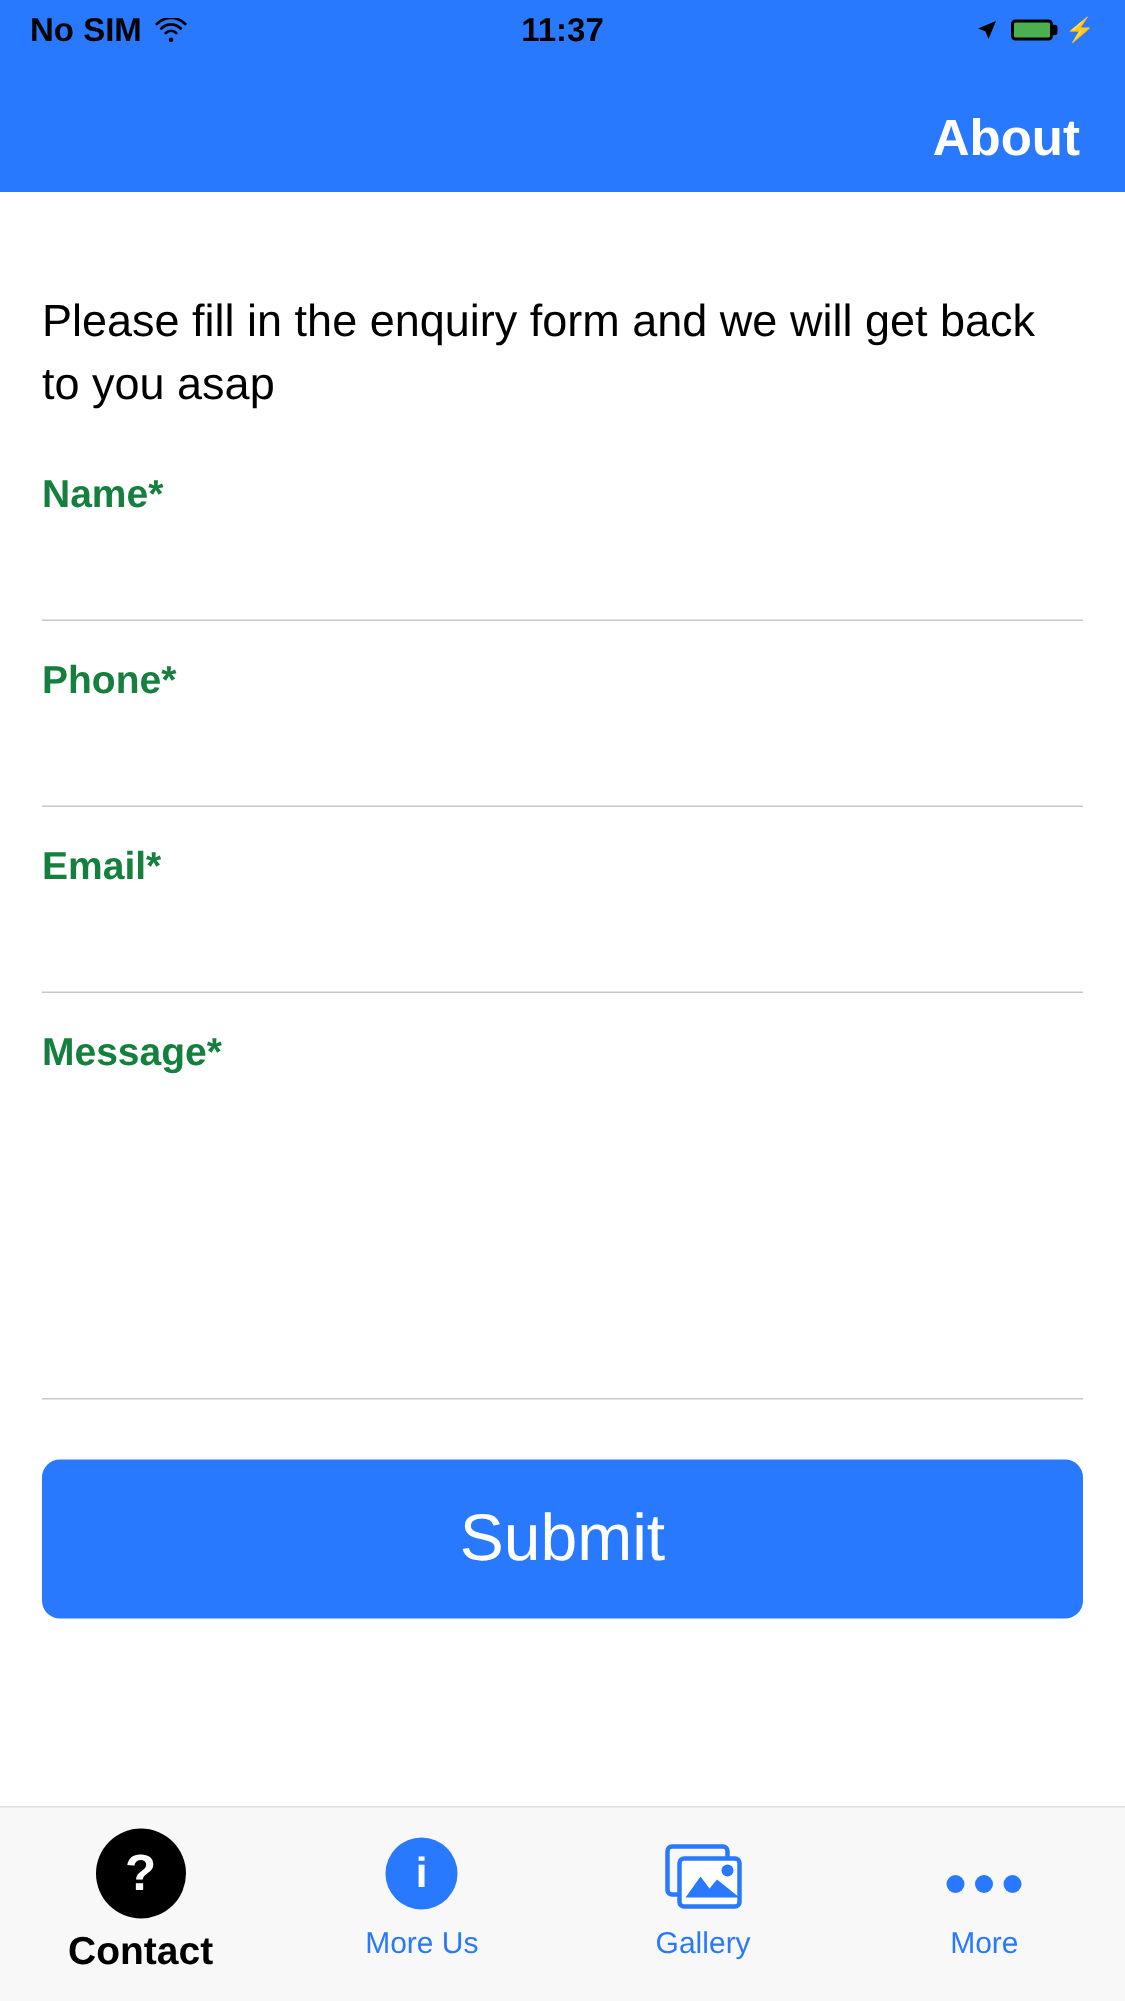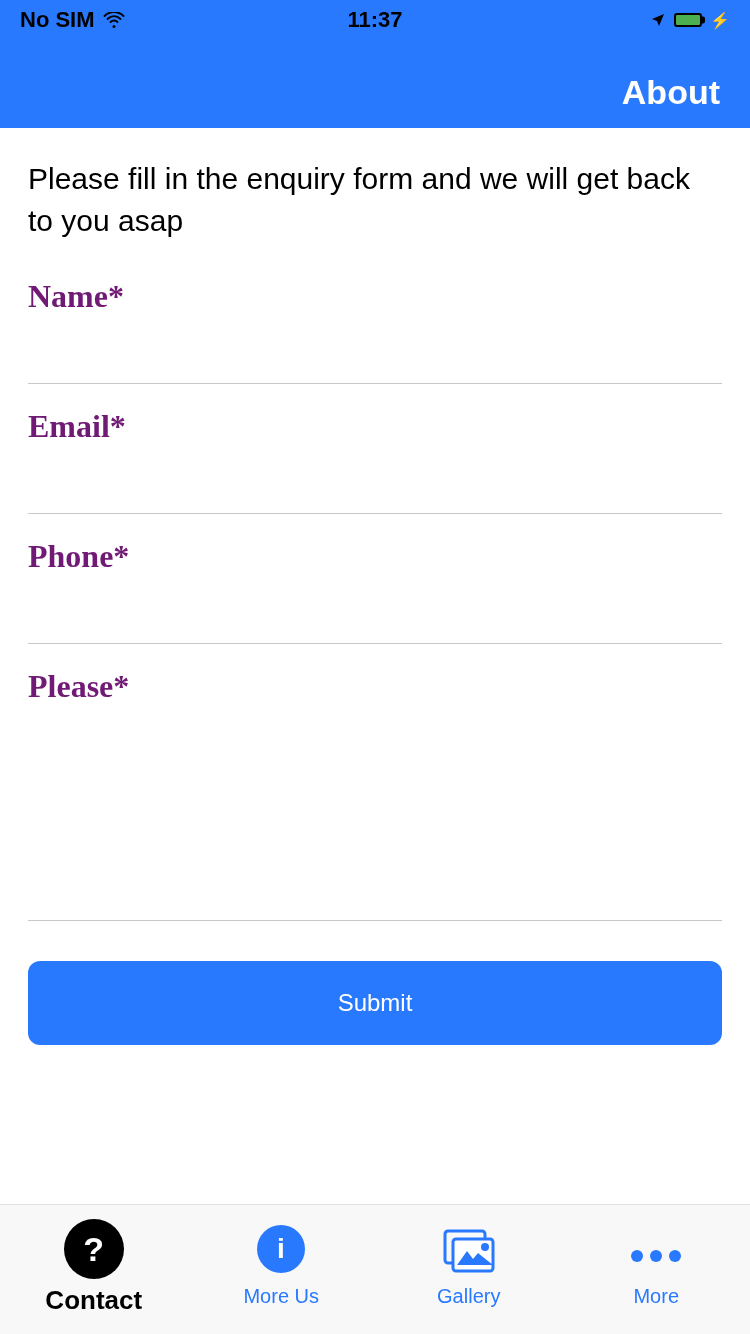--- a/index.html
+++ b/index.html
@@ -89,33 +89,33 @@
       padding: 30px 28px 20px 28px;
       background: #ffffff;
     }
 
     .intro-text {
       font-size: 30px;
       color: #000000;
       line-height: 1.4;
       margin-bottom: 36px;
       font-weight: 400;
+      margin-top: 36px;
     }
 
     .form-group {
       margin-bottom: 10px;
     }
 
     .form-label {
-      font-size: 32px;
+      font-size: 26px;
       font-weight: 700;
-      color: #701a75;
+      color: #15803d;
       display: block;
       margin-bottom: 16px;
-      font-family: Liberation Serif, serif;
     }
 
     .form-input {
       width: 100%;
       border: none;
       border-bottom: 1.5px solid #c8c8c8;
       font-size: 24px;
       padding: 8px 0 16px 0;
       outline: none;
       background: transparent;
@@ -142,21 +142,21 @@
     .message-group {
       margin-bottom: 40px;
     }
 
     .submit-btn {
       width: 100%;
       background: #2979FF;
       color: #ffffff;
       border: none;
       border-radius: 12px;
-      font-size: 24px;
+      font-size: 44px;
       padding: 28px 0;
       cursor: pointer;
       font-weight: 400;
       display: block;
       text-align: center;
       margin-bottom: 20px;
     }
 
     
     .tab-bar {
@@ -274,31 +274,31 @@
 
 <div class="main-content">
   <p class="intro-text">Please fill in the enquiry form and we will get back to you asap</p>
 
   <div class="form-group">
     <label class="form-label">Name*</label>
     <input class="form-input" type="text" value="" style="">
   </div>
 
   <div class="form-group">
+    <label class="form-label">Phone*</label>
+    <input class="form-input" type="tel" value="" style="">
+  </div>
+
+  <div class="form-group">
     <label class="form-label">Email*</label>
     <input class="form-input" type="email" value="" style="">
   </div>
 
-  <div class="form-group">
-    <label class="form-label">Phone*</label>
-    <input class="form-input" type="tel" value="" style="">
-  </div>
-
   <div class="message-group">
-    <label class="form-label">Please*</label>
+    <label class="form-label">Message*</label>
     <textarea class="form-textarea" style=""></textarea>
   </div>
 
   <button class="submit-btn">Submit</button>
 </div>
 
 <div class="tab-bar">
 
 
   <div class="tab-item">

